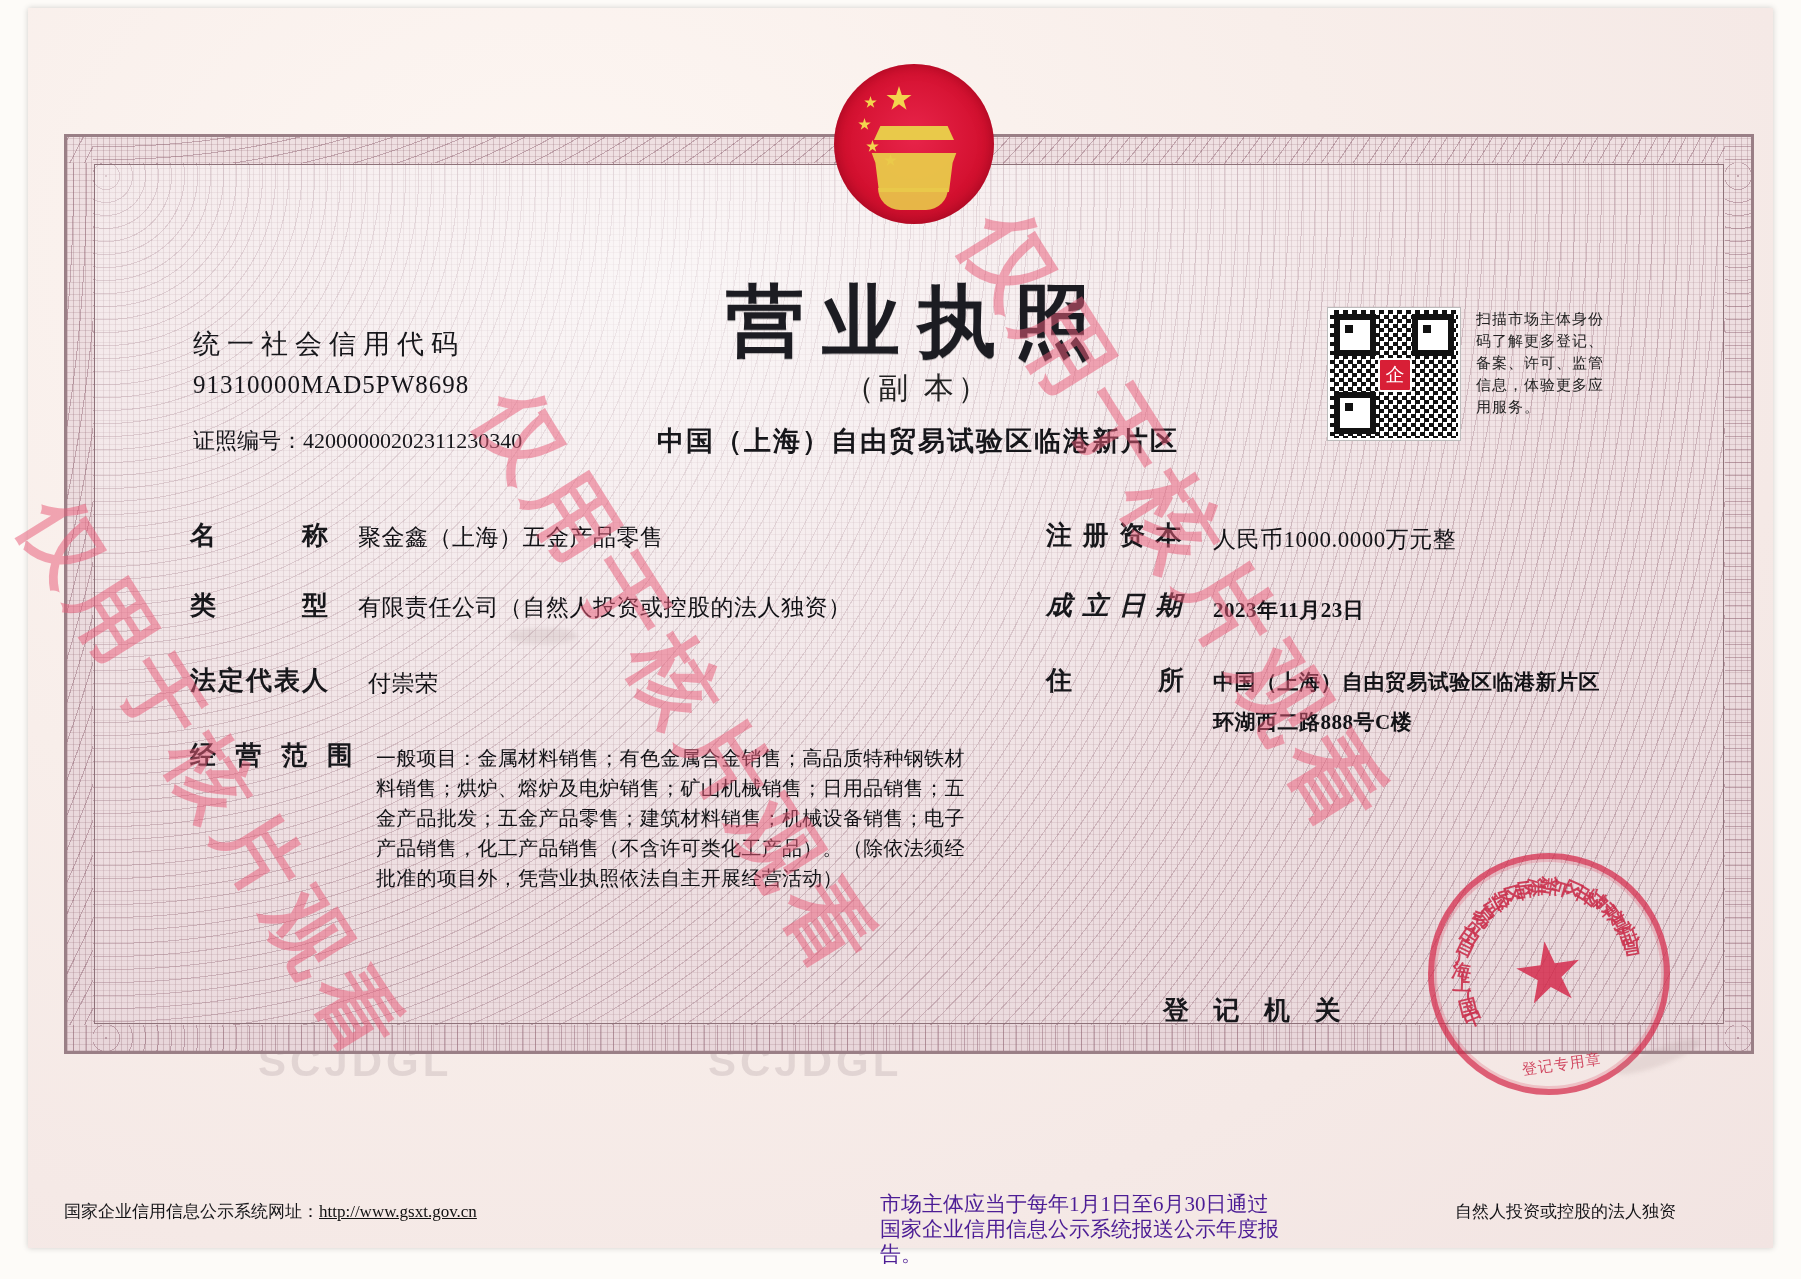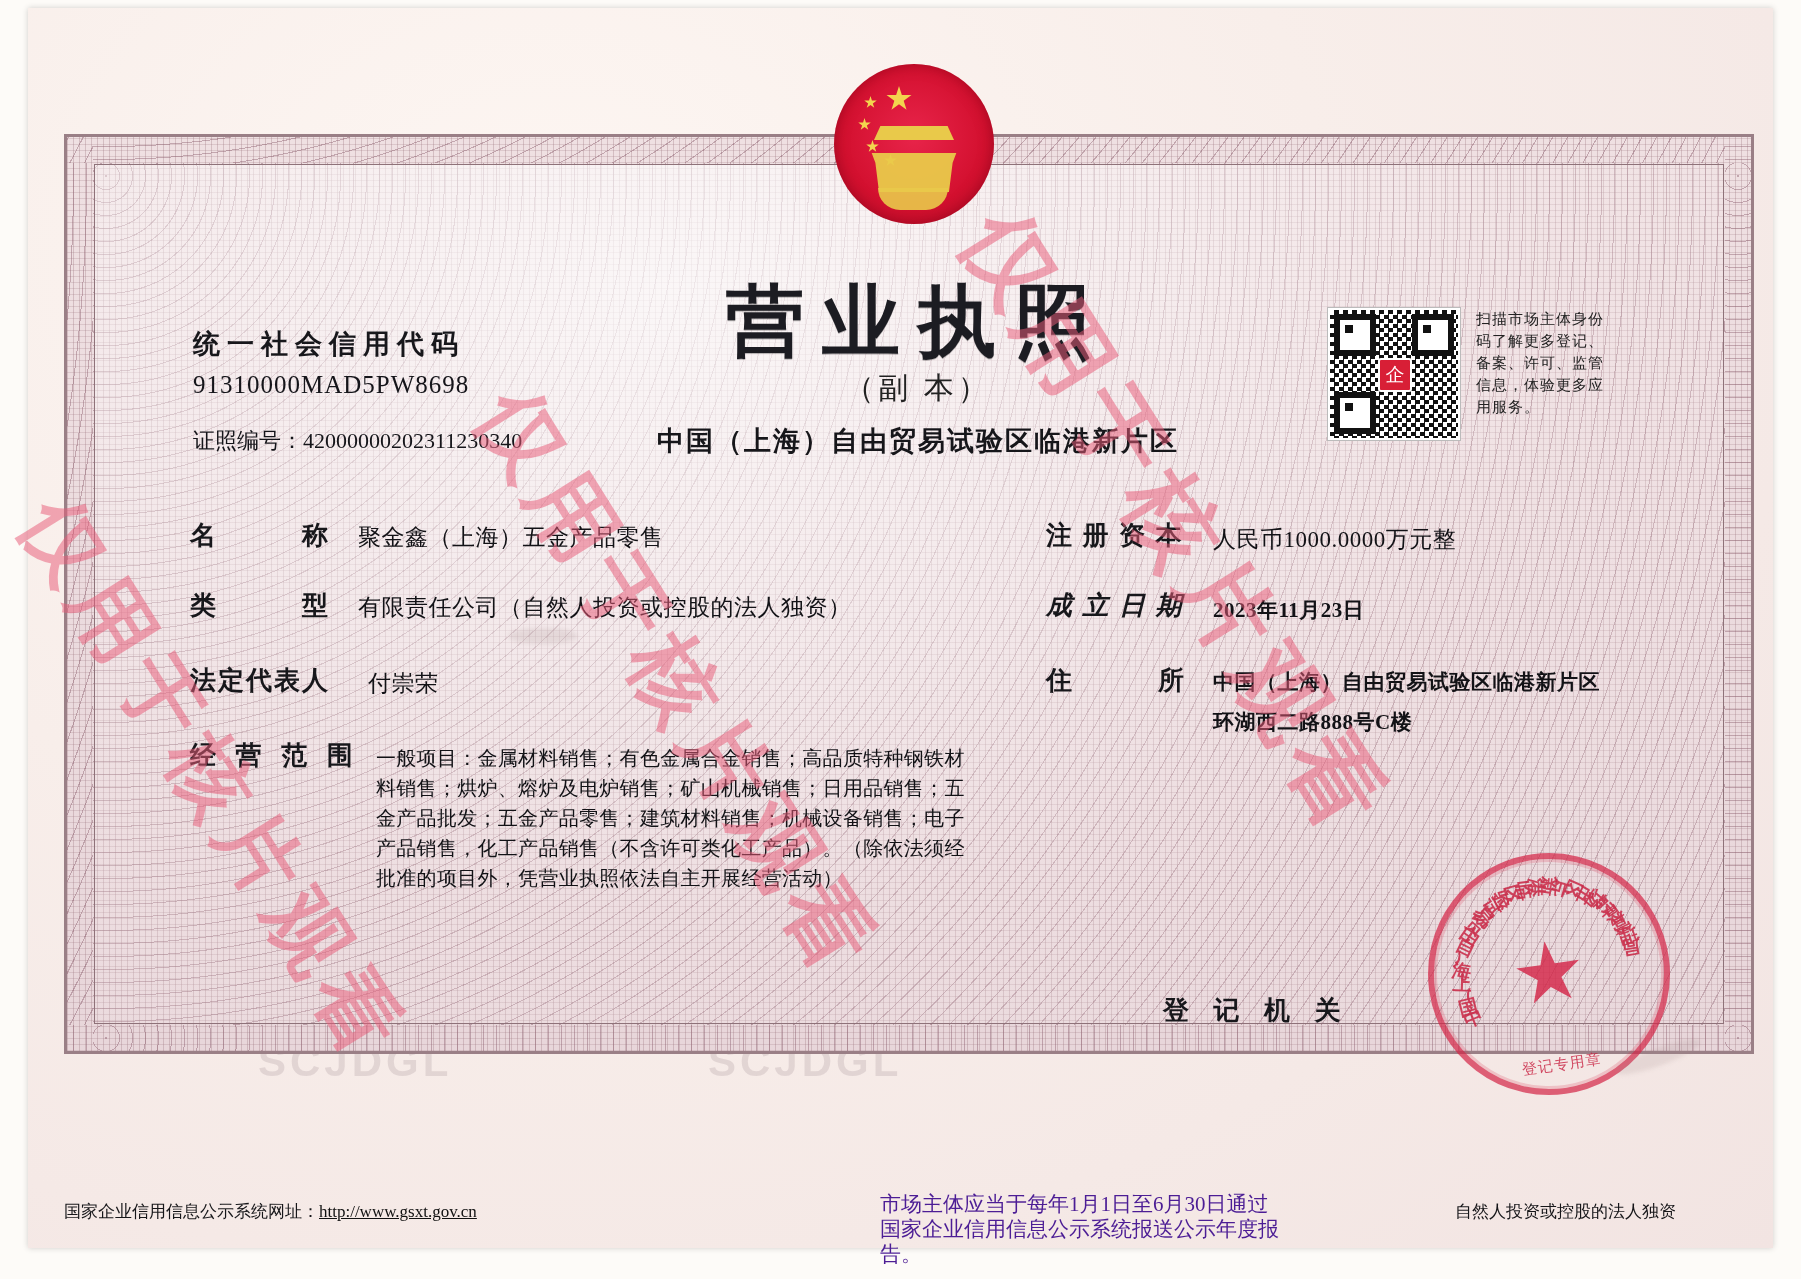--- a/index.html
+++ b/index.html
@@ -181,21 +181,21 @@
     color: #16161a;
     font-weight: 600;
   }
 
   
   .uscc-label {
     position: absolute;
     left: 165px; top: 318px;
     font-size: 27px;
     letter-spacing: 7px;
-    font-weight: 700;
+    font-weight: 400;
     color: #17171b;
   }
   .uscc-value {
     position: absolute;
     left: 165px; top: 363px;
     font-size: 25px;
     letter-spacing: 1px;
     color: #15151a;
     font-family: "Liberation Serif", serif;
   }

